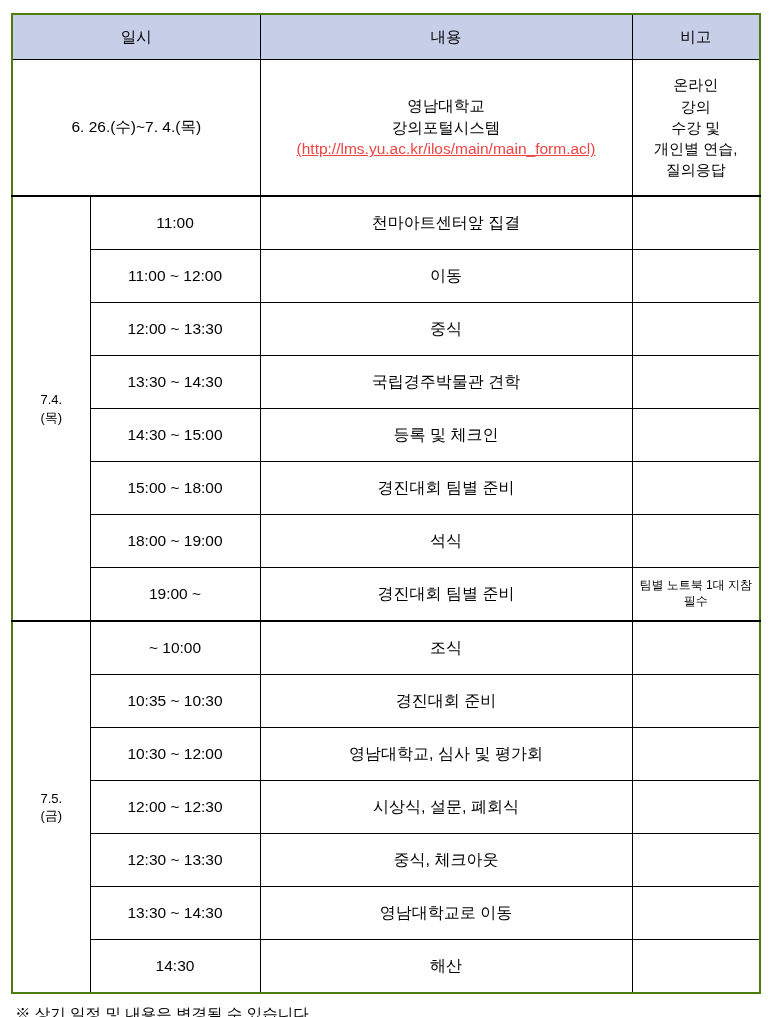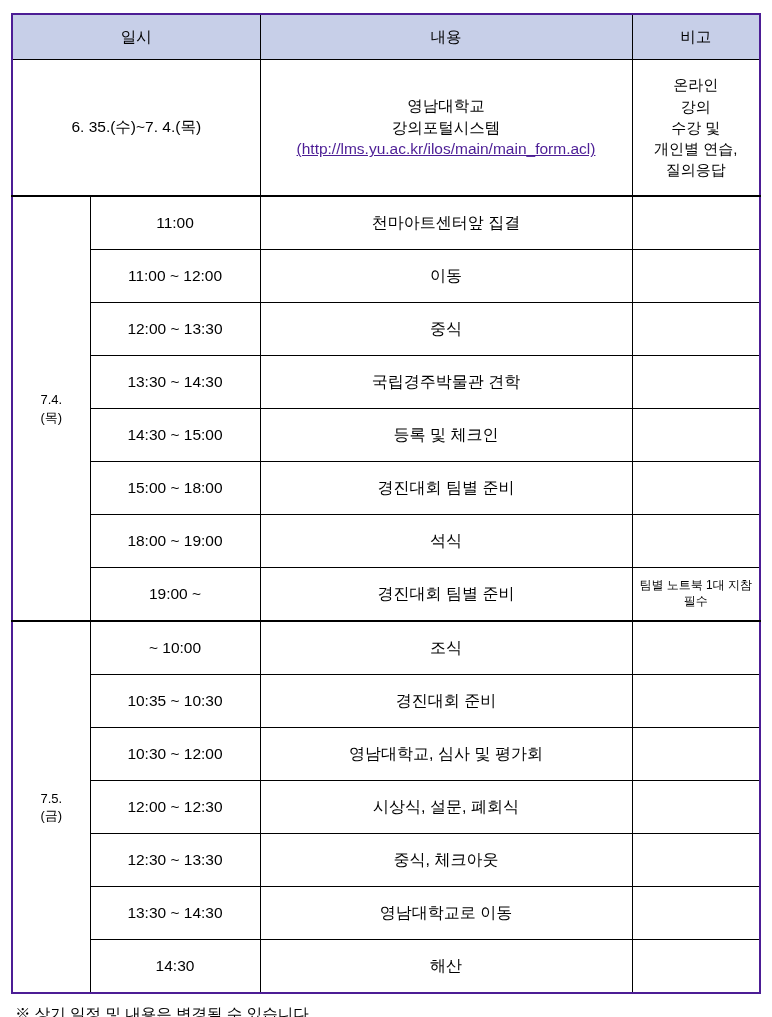--- a/index.html
+++ b/index.html
@@ -63,41 +63,41 @@
     font-size: 15.5px;
     height: 135px;
   }
   tr.inforow td.portal {
     font-size: 15.5px;
     line-height: 1.4;
     padding: 6px 10px;
   }
   tr.inforow td.portal .line { display: block; }
   tr.inforow td.portal a.lms-link {
-    color: #4c1d95;
+    color: #ef4444;
     text-decoration: underline;
     word-break: break-all;
     display: inline;
   }
   tr.inforow td.note-first {
     font-size: 15px;
     line-height: 1.42;
     padding: 12px 2px;
   }
   tr.inforow td.note-first .nl { display: block; }
 
   .footnote {
     margin-top: 10px;
     font-size: 15.5px;
     padding-left: 4px;
     letter-spacing: 0;
   }
   
   tr.block-start > td { border-top: 2px solid #000000; }
-  table.schedule { border: 2px solid #4c1d95; }
+  table.schedule { border: 2px solid #4d7c0f; }
 </style>
 </head>
 <body>
 
 <div class="page">
   <table class="schedule">
     <colgroup>
       <col class="c-day">
       <col class="c-time">
       <col class="c-content">
@@ -105,21 +105,21 @@
     </colgroup>
     <thead>
       <tr>
         <th colspan="2">일시</th>
         <th>내용</th>
         <th>비고</th>
       </tr>
     </thead>
     <tbody>
       <tr class="inforow">
-        <td colspan="2" class="date-span">6. 35.(수)~7. 4.(목)</td>
+        <td colspan="2" class="date-span">6. 26.(수)~7. 4.(목)</td>
         <td class="portal">
           <span class="line">영남대학교</span>
           <span class="line">강의포털시스템</span>
           <a class="lms-link" href="#">(http://lms.yu.ac.kr/ilos/main/main_form.acl)</a>
         </td>
         <td class="note-first">
           <span class="nl">온라인</span>
           <span class="nl">강의</span>
           <span class="nl">수강 및</span>
           <span class="nl">개인별 연습,</span>

